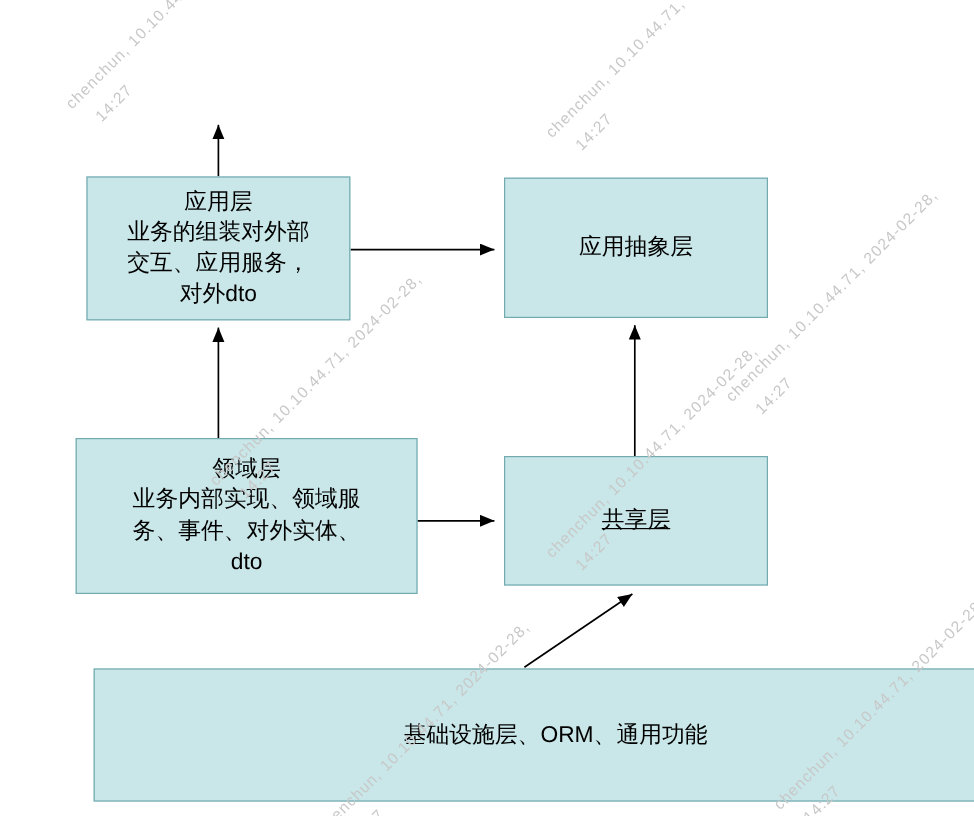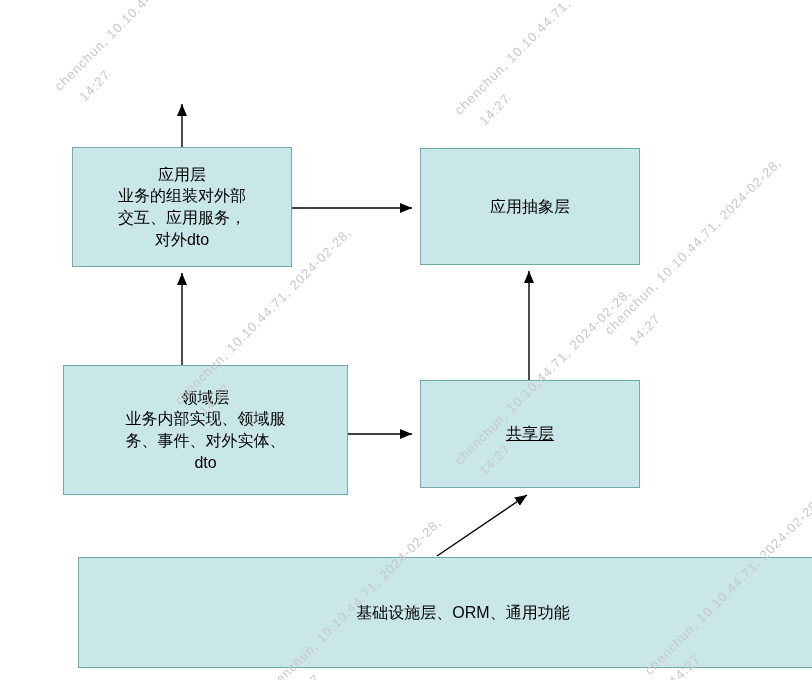--- a/index.html
+++ b/index.html
@@ -34,21 +34,21 @@
     border: 1px solid #72aab0;
     display: flex;
     align-items: center;
     justify-content: center;
     text-align: center;
     color: #000000;
     z-index: 2;
   }
   .box .label {
     white-space: pre-line;
-    font-size: 16px;
+    font-size: 19px;
     line-height: 1.35;
     padding: 2px 6px;
   }
   .box-host .label { font-size: 20px; }
 
   
   .wm {
     position: absolute;
     z-index: 5;
     transform: rotate(-45deg);

